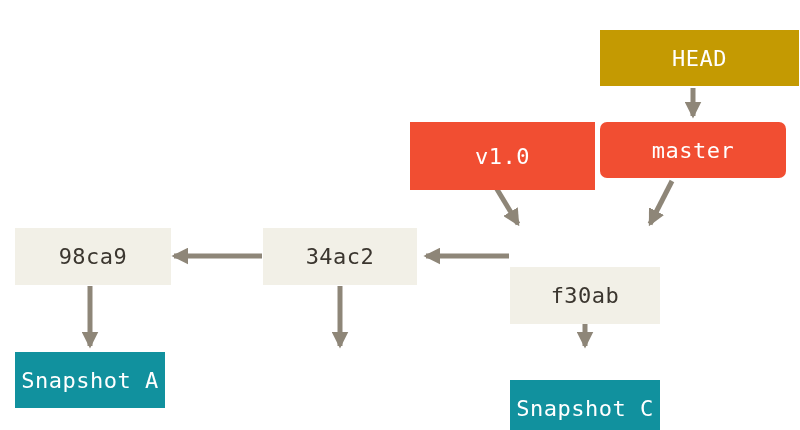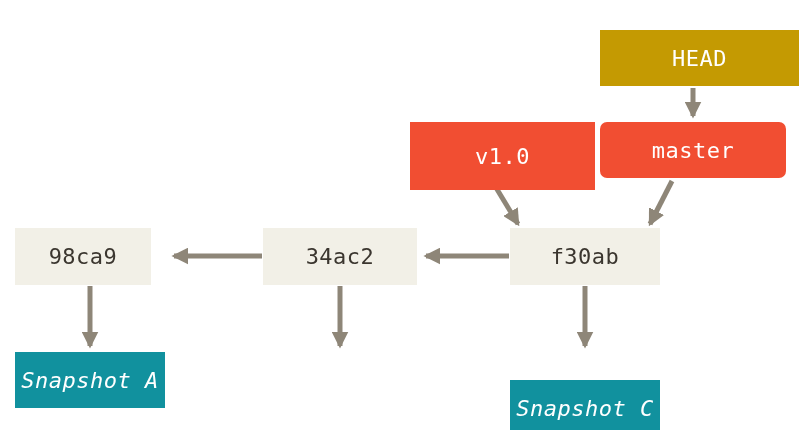--- a/index.html
+++ b/index.html
@@ -53,28 +53,27 @@
     left: 600px; top: 122px; width: 186px; height: 56px;
     background: var(--ref_bg);
     color: var(--light_text);
     border-radius: 7px;
   }
   .node-commit {
     top: 228px; height: 57px;
     background: var(--commit_bg);
     color: var(--dark_text);
   }
-  .node-commit-0 { left: 15px;  width: 136px; }
+  .node-commit-0 { left: 15px;  width: 156px; }
   .node-commit-1 { left: 263px; width: 154px; }
-  .node-commit-2 { left: 510px; width: 150px; }
+  .node-commit-2 { left: 510px; width: 150px; margin-top: 39px; }
   .node-snapshot {
     top: 352px; height: 56px;
     background: var(--snapshot_bg);
     color: var(--light_text);
-    font-style: italic;
   }
   .node-snapshot-0 { left: 15px;  width: 150px; }
   .node-snapshot-1 { left: 263px; width: 154px; }
   .node-snapshot-2 { left: 510px; width: 150px; margin-top: 28px; }
 </style>
 </head>
 <body>
 
 <div id="canvas">
 

